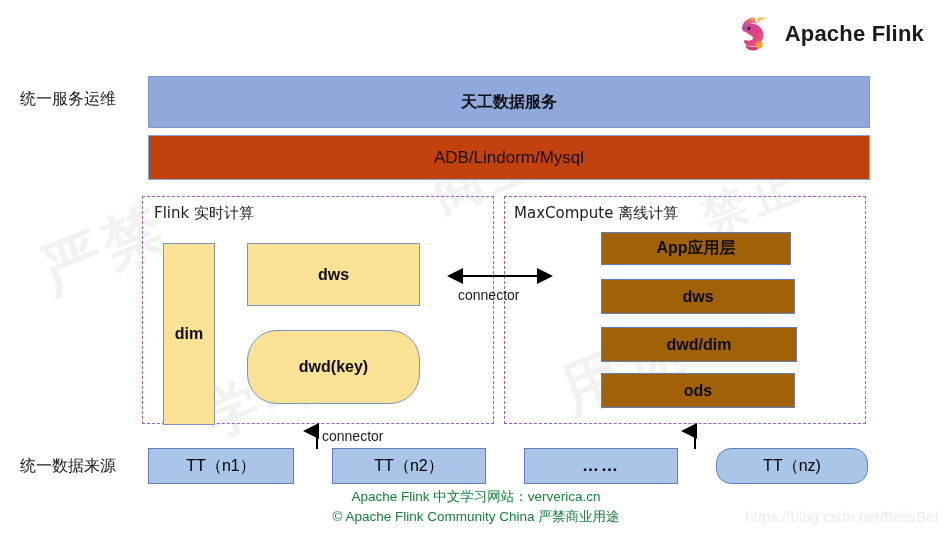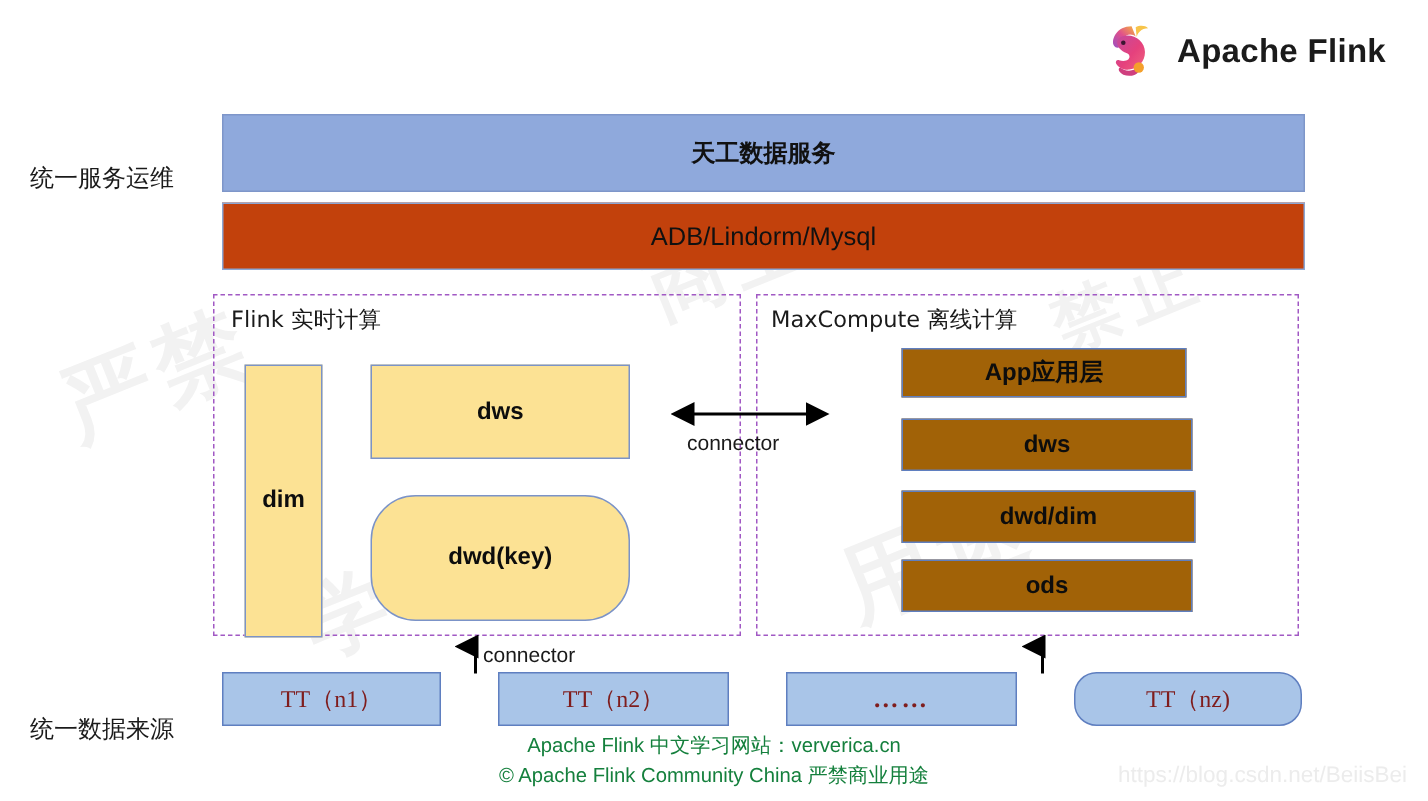--- a/index.html
+++ b/index.html
@@ -54,21 +54,20 @@
     letter-spacing: .2px;
   }
 
   
   .row-label {
     position: absolute;
     font-family: "DejaVu Sans", "Liberation Sans", sans-serif;
     font-size: 16px;
     color: #1a1a1a;
     white-space: nowrap;
-    margin-top: 20px;
   }
   .row-label-service { left: 20px; top: 89px; }
   .row-label-source  { left: 20px; top: 456px; }
 
   
   .box {
     position: absolute;
     box-sizing: border-box;
     display: flex;
     align-items: center;
@@ -100,23 +99,22 @@
   .box-yellow {
     background: #fce294;
     border-color: #7b93c8;
     font-weight: 700;
     font-size: 16px;
     color: #0d0d0d;
   }
   .box-source {
     background: #a9c5e8;
     border-color: #5f7fc0;
-    color: #7f1d1d;
-    font-size: 16px;
-    font-family: Liberation Serif, serif;
+    color: #000000;
+    font-size: 16px;
   }
 
   
   .dashed-group {
     position: absolute;
     box-sizing: border-box;
     border: 1.6px dashed #a159c4;
     background: transparent;
   }
   .group-title {
@@ -205,21 +203,21 @@
   <div class="row-label row-label-source">统一数据来源</div>
 
   <div class="box box-dark-blue" style="left:148px; top:76px; width:722px; height:52px;">天工数据服务</div>
   <div class="box box-light-blue" style="left:148px; top:135px; width:722px; height:45px;">ADB/Lindorm/Mysql</div>
 
   <div class="dashed-group" style="left:142px; top:196px; width:352px; height:228px;"></div>
   <div class="group-title" style="left:154px; top:204px;">Flink 实时计算</div>
 
   <div class="box box-yellow" style="left:163px; top:243px; width:52px; height:182px;">dim</div>
   <div class="box box-yellow" style="left:247px; top:243px; width:173px; height:63px;">dws</div>
-  <div class="box box-yellow" style="left:247px; top:330px; width:173px; height:84px;border-radius:30px;">dwd(key)</div>
+  <div class="box box-yellow" style="left:247px; top:330px; width:173px; height:74px;border-radius:30px;">dwd(key)</div>
 
   <div class="dashed-group" style="left:504px; top:196px; width:362px; height:228px;"></div>
   <div class="group-title" style="left:514px; top:204px;">MaxCompute 离线计算</div>
 
   <div class="box box-mc" style="left:601px; top:232px; width:190px; height:33px;">App应用层</div>
   <div class="box box-mc" style="left:601px; top:279px; width:194px; height:35px;">dws</div>
   <div class="box box-mc" style="left:601px; top:327px; width:196px; height:35px;">dwd/dim</div>
   <div class="box box-mc" style="left:601px; top:373px; width:194px; height:35px;">ods</div>
 
   <svg class="arrow-svg" style="left:455px; top:268px;" width="92" height="20" xmlns="http://www.w3.org/2000/svg">

